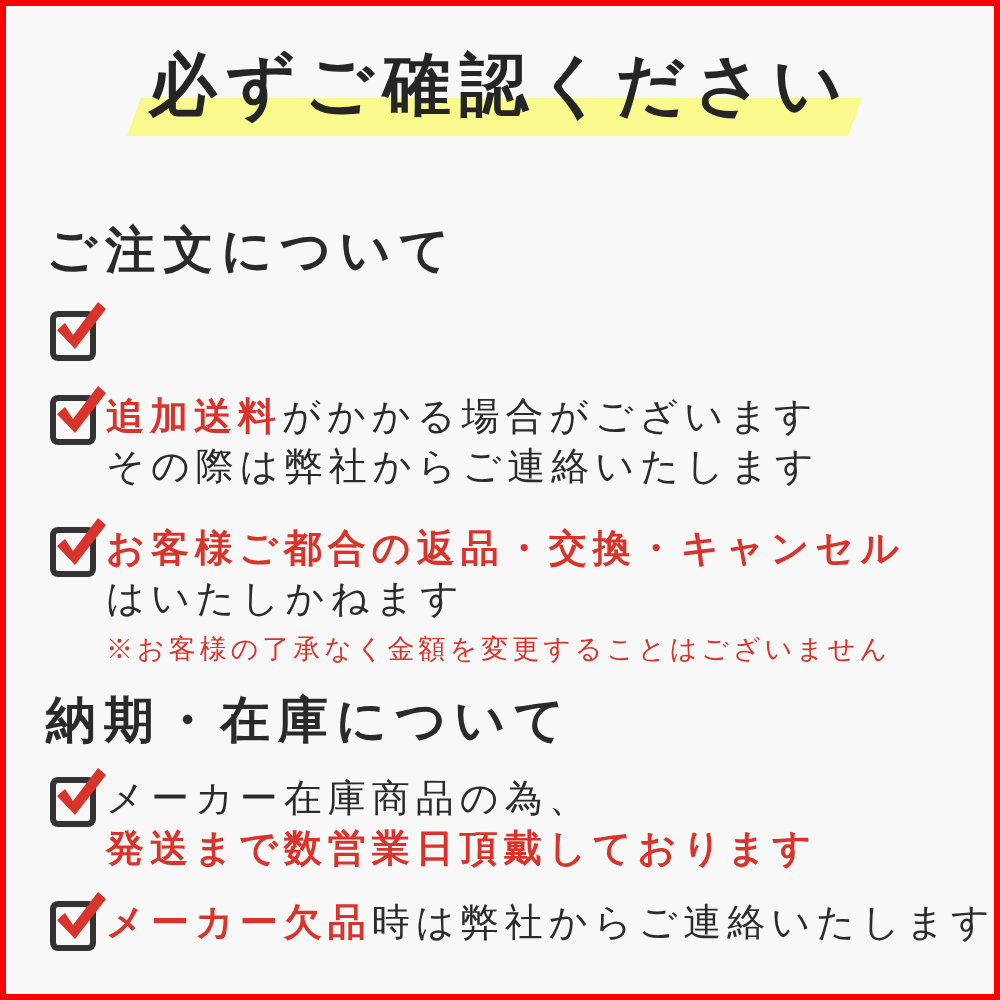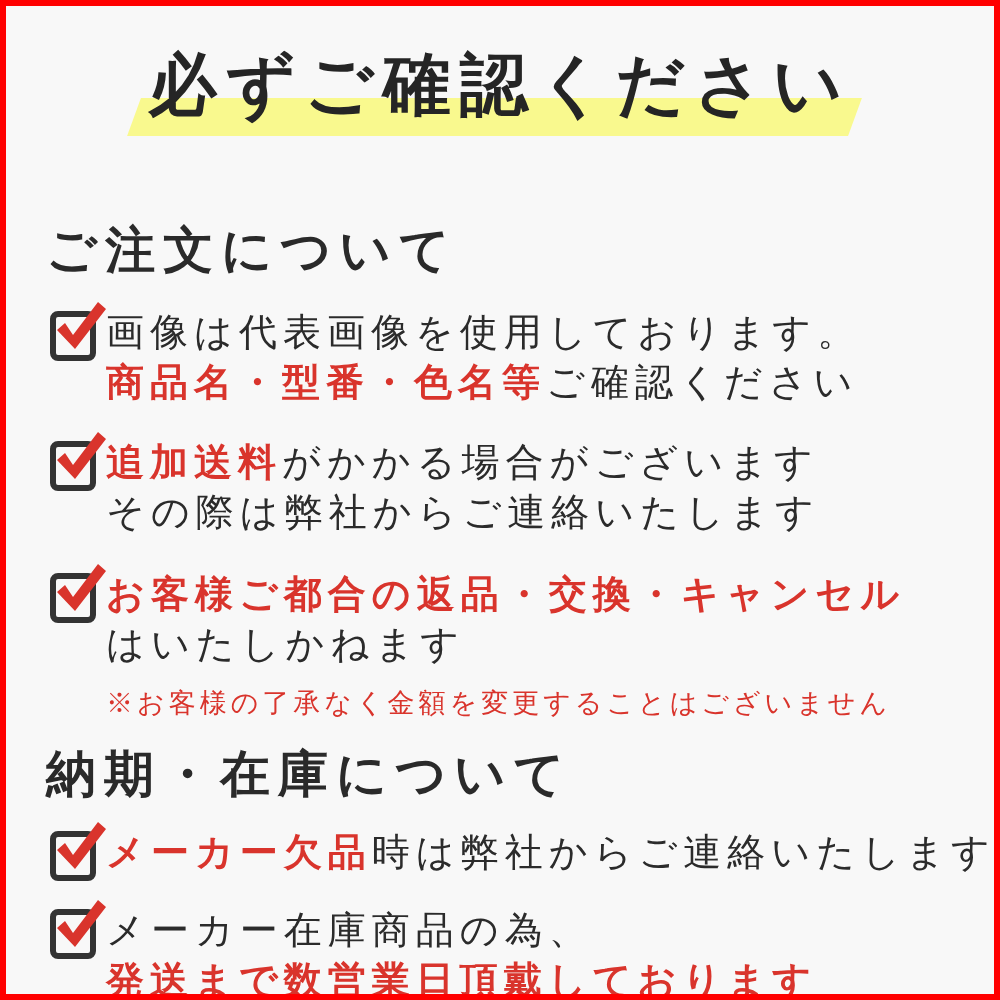--- a/index.html
+++ b/index.html
@@ -101,21 +101,21 @@
   }
   .line{
     font-size:38px;
     line-height:50px;
     letter-spacing:6px;
     white-space:nowrap;
   }
   .seg-black{color:var(--textBlack);font-weight:400;}
   .seg-red{color:var(--accentRed);font-weight:700;}
   .note{
-    margin:18px 0 0 100px;
+    margin:10px 0 0 100px;
     font-size:27px;
     letter-spacing:4px;
     line-height:32px;
     color:var(--accentRed);
     white-space:nowrap;
   }
 </style>
 </head>
 <body>
 
@@ -128,24 +128,20 @@
 
   <h2 class="sec-heading first">ご注文について</h2>
 
   <div class="item i1">
     <span class="checkbox">
       <span class="box"></span>
       <svg class="tick" viewBox="0 0 54 56">
         <polygon points="3,29 11,22 19,34 44,1 52,8 21,48" fill="#d9342c"></polygon>
       </svg>
     </span>
-    <div class="lines">
-      <div class="line"><span class="seg-black">画像は代表画像を使用しております。</span></div>
-      <div class="line"><span class="seg-red">商品名・型番・色名等</span><span class="seg-black">ご確認ください</span></div>
-    </div>
   </div>
 
   <div class="item i3">
     <span class="checkbox">
       <span class="box"></span>
       <svg class="tick" viewBox="0 0 54 56">
         <polygon points="3,29 11,22 19,34 44,1 52,8 21,48" fill="#d9342c"></polygon>
       </svg>
     </span>
     <div class="lines">
@@ -164,38 +160,38 @@
     <div class="lines">
       <div class="line"><span class="seg-red">お客様ご都合の返品・交換・キャンセル</span></div>
       <div class="line"><span class="seg-black">はいたしかねます</span></div>
     </div>
   </div>
 
   <div class="note">※お客様の了承なく金額を変更することはございません</div>
 
   <h2 class="sec-heading second">納期・在庫について</h2>
 
-  <div class="item i5">
-    <span class="checkbox">
-      <span class="box"></span>
-      <svg class="tick" viewBox="0 0 54 56">
-        <polygon points="3,29 11,22 19,34 44,1 52,8 21,48" fill="#d9342c"></polygon>
-      </svg>
-    </span>
-    <div class="lines">
-      <div class="line"><span class="seg-red">メーカー欠品</span><span class="seg-black">時は弊社からご連絡いたします</span></div>
-    </div>
-  </div>
-
   <div class="item i4">
     <span class="checkbox">
       <span class="box"></span>
       <svg class="tick" viewBox="0 0 54 56">
         <polygon points="3,29 11,22 19,34 44,1 52,8 21,48" fill="#d9342c"></polygon>
       </svg>
     </span>
     <div class="lines">
       <div class="line"><span class="seg-black">メーカー在庫商品の為、</span></div>
       <div class="line"><span class="seg-red">発送まで数営業日頂戴しております</span></div>
     </div>
   </div>
 
+  <div class="item i5">
+    <span class="checkbox">
+      <span class="box"></span>
+      <svg class="tick" viewBox="0 0 54 56">
+        <polygon points="3,29 11,22 19,34 44,1 52,8 21,48" fill="#d9342c"></polygon>
+      </svg>
+    </span>
+    <div class="lines">
+      <div class="line"><span class="seg-red">メーカー欠品</span><span class="seg-black">時は弊社からご連絡いたします</span></div>
+    </div>
+  </div>
+
 </div>
 
 </body></html>

